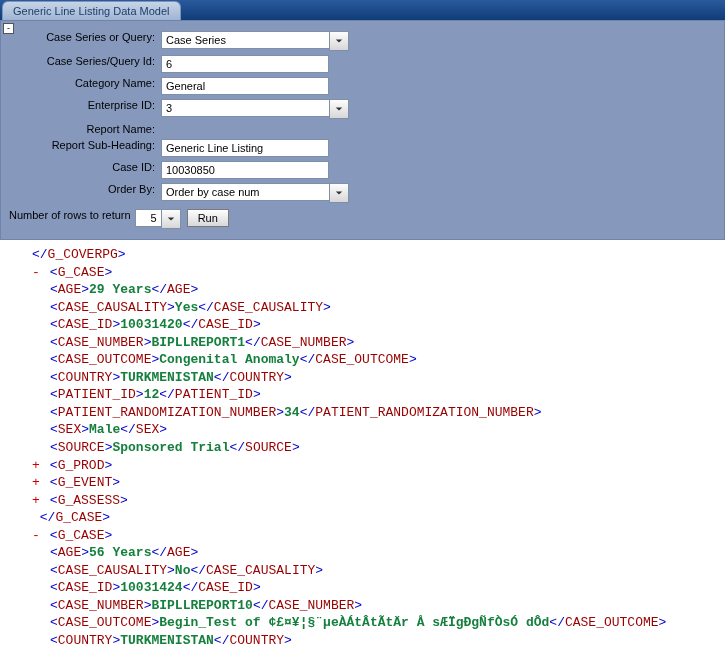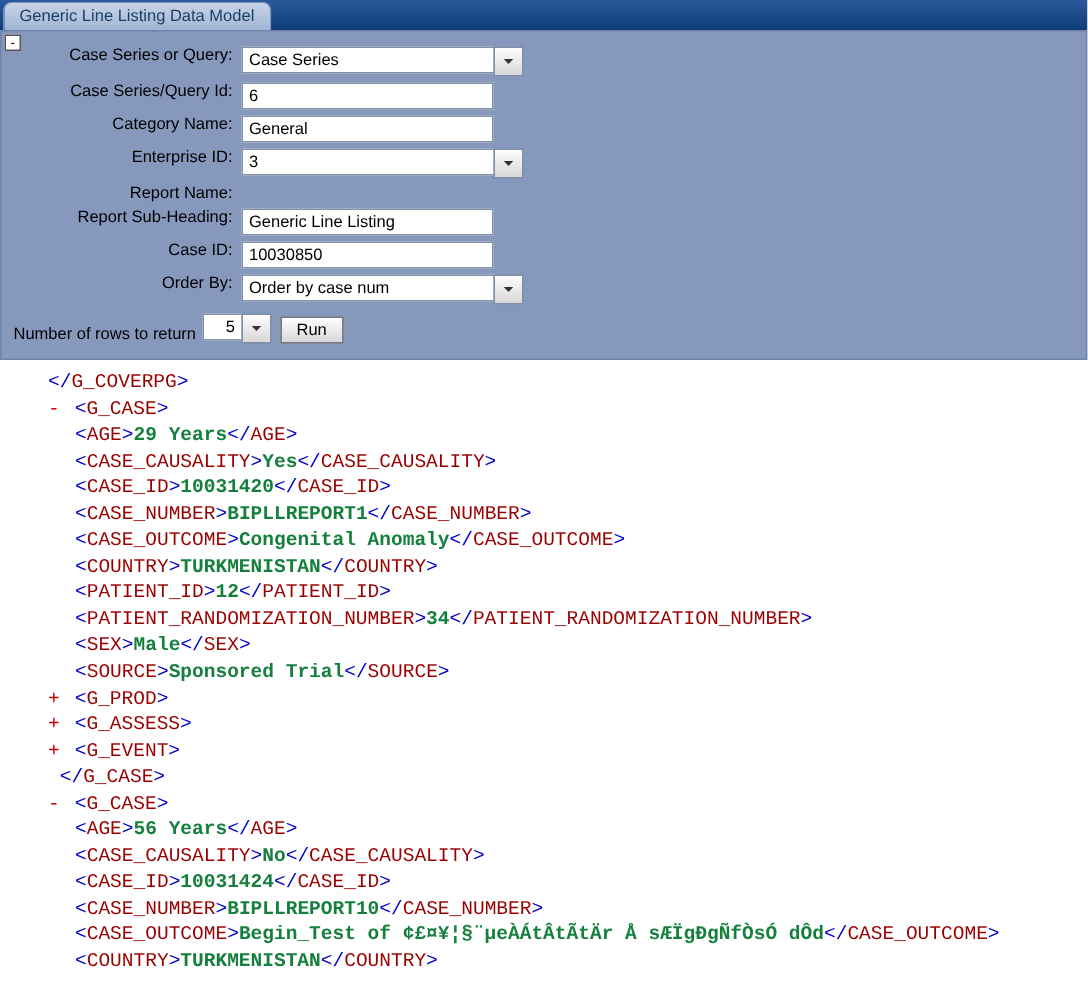--- a/index.html
+++ b/index.html
@@ -9,21 +9,21 @@
   .collapse-handle{position:absolute;top:2px;left:2px;width:9px;height:9px;border:1px solid #555;background:#fff;font-size:9px;line-height:9px;text-align:center;cursor:pointer}
   .field{display:flex;margin:4px 0}
   .label{width:150px;text-align:right;color:#000;padding-right:6px}
   .value{background:#fff;border:1px solid #7f8fa8;height:18px;padding:0 4px;font-size:11px;box-sizing:border-box}
   .value.wide{width:168px}
   .select{display:flex}
   .select .value{border-right:none}
   .dd{width:18px;height:18px;border:1px solid #7f8fa8;background:linear-gradient(#fdfdfd,#d7d7d7);display:flex;align-items:center;justify-content:center;cursor:pointer}
   .dd svg{width:8px;height:8px}
   .run{margin-left:6px;padding:2px 10px;border:1px solid #7a7a7a;background:linear-gradient(#fefefe,#d8d8d8);cursor:pointer;font-size:11px}
-  .rows-line{margin-top:6px;display:flex;align-items:flex-end}
+  .rows-line{margin-top:6px;display:flex;align-items:flex-start}
   .rows-line .lbl{padding:0 4px;color:#000}
   .rows-input{width:26px;text-align:right}
 
   .xmlview{font-family:"Courier New",monospace;font-size:13px;padding:6px 4px 4px 4px;line-height:1.35;white-space:nowrap;overflow:hidden}
   .tag{color:#0000cc}
   .tagname{color:#990000}
   .text{color:#15803d;font-weight:bold}
   .toggle{color:#c00;font-family:"Courier New",monospace;cursor:pointer;display:inline-block;width:10px}
   .indent1{padding-left:28px}
   .indent2{padding-left:46px}
@@ -122,22 +122,22 @@
   <div class="indent2"><span class="tag">&lt;</span><span class="tagname">CASE_ID</span><span class="tag">&gt;</span><span class="text">10031420</span><span class="tag">&lt;/</span><span class="tagname">CASE_ID</span><span class="tag">&gt;</span></div>
   <div class="indent2"><span class="tag">&lt;</span><span class="tagname">CASE_NUMBER</span><span class="tag">&gt;</span><span class="text">BIPLLREPORT1</span><span class="tag">&lt;/</span><span class="tagname">CASE_NUMBER</span><span class="tag">&gt;</span></div>
   <div class="indent2"><span class="tag">&lt;</span><span class="tagname">CASE_OUTCOME</span><span class="tag">&gt;</span><span class="text">Congenital Anomaly</span><span class="tag">&lt;/</span><span class="tagname">CASE_OUTCOME</span><span class="tag">&gt;</span></div>
   <div class="indent2"><span class="tag">&lt;</span><span class="tagname">COUNTRY</span><span class="tag">&gt;</span><span class="text">TURKMENISTAN</span><span class="tag">&lt;/</span><span class="tagname">COUNTRY</span><span class="tag">&gt;</span></div>
   <div class="indent2"><span class="tag">&lt;</span><span class="tagname">PATIENT_ID</span><span class="tag">&gt;</span><span class="text">12</span><span class="tag">&lt;/</span><span class="tagname">PATIENT_ID</span><span class="tag">&gt;</span></div>
   <div class="indent2"><span class="tag">&lt;</span><span class="tagname">PATIENT_RANDOMIZATION_NUMBER</span><span class="tag">&gt;</span><span class="text">34</span><span class="tag">&lt;/</span><span class="tagname">PATIENT_RANDOMIZATION_NUMBER</span><span class="tag">&gt;</span></div>
   <div class="indent2"><span class="tag">&lt;</span><span class="tagname">SEX</span><span class="tag">&gt;</span><span class="text">Male</span><span class="tag">&lt;/</span><span class="tagname">SEX</span><span class="tag">&gt;</span></div>
   <div class="indent2"><span class="tag">&lt;</span><span class="tagname">SOURCE</span><span class="tag">&gt;</span><span class="text">Sponsored Trial</span><span class="tag">&lt;/</span><span class="tagname">SOURCE</span><span class="tag">&gt;</span></div>
 
   <div class="indent1"><span class="toggle">+</span> <span class="tag">&lt;</span><span class="tagname">G_PROD</span><span class="tag">&gt;</span></div>
+  <div class="indent1"><span class="toggle">+</span> <span class="tag">&lt;</span><span class="tagname">G_EVENT</span><span class="tag">&gt;</span></div>
   <div class="indent1"><span class="toggle">+</span> <span class="tag">&lt;</span><span class="tagname">G_ASSESS</span><span class="tag">&gt;</span></div>
-  <div class="indent1"><span class="toggle">+</span> <span class="tag">&lt;</span><span class="tagname">G_EVENT</span><span class="tag">&gt;</span></div>
 
   <div class="indent1">&nbsp;<span class="tag">&lt;/</span><span class="tagname">G_CASE</span><span class="tag">&gt;</span></div>
 
   <div class="indent1"><span class="toggle">-</span> <span class="tag">&lt;</span><span class="tagname">G_CASE</span><span class="tag">&gt;</span></div>
 
   <div class="indent2"><span class="tag">&lt;</span><span class="tagname">AGE</span><span class="tag">&gt;</span><span class="text">56 Years</span><span class="tag">&lt;/</span><span class="tagname">AGE</span><span class="tag">&gt;</span></div>
   <div class="indent2"><span class="tag">&lt;</span><span class="tagname">CASE_CAUSALITY</span><span class="tag">&gt;</span><span class="text">No</span><span class="tag">&lt;/</span><span class="tagname">CASE_CAUSALITY</span><span class="tag">&gt;</span></div>
   <div class="indent2"><span class="tag">&lt;</span><span class="tagname">CASE_ID</span><span class="tag">&gt;</span><span class="text">10031424</span><span class="tag">&lt;/</span><span class="tagname">CASE_ID</span><span class="tag">&gt;</span></div>
   <div class="indent2"><span class="tag">&lt;</span><span class="tagname">CASE_NUMBER</span><span class="tag">&gt;</span><span class="text">BIPLLREPORT10</span><span class="tag">&lt;/</span><span class="tagname">CASE_NUMBER</span><span class="tag">&gt;</span></div>
   <div class="indent2"><span class="tag">&lt;</span><span class="tagname">CASE_OUTCOME</span><span class="tag">&gt;</span><span class="text">Begin_Test of ¢£¤¥¦§¨µeÀÁtÂtÃtÄr Å sÆÏgÐgÑfÒsÓ dÔd</span><span class="tag">&lt;/</span><span class="tagname">CASE_OUTCOME</span><span class="tag">&gt;</span></div>

